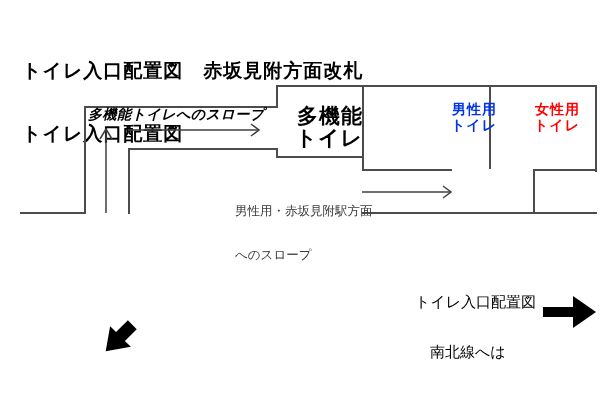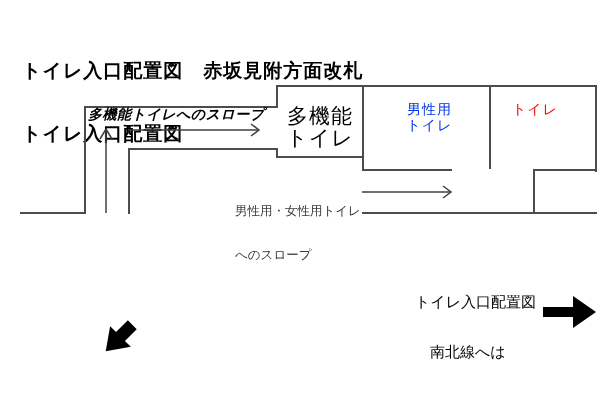--- a/index.html
+++ b/index.html
@@ -6,21 +6,21 @@
   #canvas{
     position:relative;width:600px;height:400px;background:#ffffff;overflow:hidden;
     font-family:"Liberation Sans","DejaVu Sans",sans-serif;color:#000;
   }
   .abs{position:absolute;}
   .wall{position:absolute;background:#4c4c4c;}
   .title{
     left:22px;top:18px;font-size:19px;font-weight:bold;line-height:21px;
     letter-spacing:1px;white-space:pre;
   }
-  .room-label{position:absolute;text-align:center;font-weight:normal;}
+  .room-label{position:absolute;text-align:right;font-weight:bold;}
   .lbl-multi{left:277px;top:105px;width:86px;font-size:21px;line-height:22px;letter-spacing:1px;color:#000;}
   .lbl-mens{left:362px;top:101px;width:135px;font-size:14px;line-height:16px;letter-spacing:1px;color:#0033e6;}
   .lbl-womens{left:490px;top:101px;width:90px;font-size:14px;line-height:16px;letter-spacing:1px;color:#ff0000;}
   .slope1{left:88px;top:106px;font-size:14px;font-weight:bold;white-space:pre;letter-spacing:0.5px;font-style:italic;}
   .slope2{left:235px;top:175px;font-size:12.5px;line-height:14.5px;color:#3a3a3a;white-space:pre;}
   .gate-text{left:95px;top:261px;font-size:15px;line-height:17.5px;white-space:pre;}
   .hanzomon-text{left:415px;top:261px;font-size:15px;line-height:16.5px;white-space:pre;}
   svg{display:block;overflow:visible;}
   .thin-arrow line,.thin-arrow polyline{stroke:#3f3f3f;stroke-width:1.5;fill:none;}
   .big-arrow polygon{fill:#000;}
@@ -54,26 +54,27 @@
 
   <div class="room-label lbl-multi">
     <div>多機能</div>
     <div>トイレ</div>
   </div>
   <div class="room-label lbl-mens">
     <div>男性用</div>
     <div>トイレ</div>
   </div>
   <div class="room-label lbl-womens">
+    <div>女性用</div>
     <div>トイレ</div>
   </div>
 
   <div class="abs slope1">多機能トイレへのスロープ</div>
   <div class="abs slope2">
-    <div>男性用・女性用トイレ</div>
+    <div>男性用・赤坂見附駅方面</div>
     <div>へのスロープ</div>
   </div>
 
   <svg class="abs thin-arrow" style="left:126px;top:122px;" width="140" height="16">
     <line x1="2" y1="8" x2="132" y2="8"></line>
     <polyline points="125,2 133,8 125,14"></polyline>
   </svg>
   <svg class="abs thin-arrow" style="left:98px;top:126px;" width="16" height="90">
     <line x1="8" y1="87" x2="8" y2="4"></line>
     <polyline points="2,13 8,3 14,13"></polyline>

